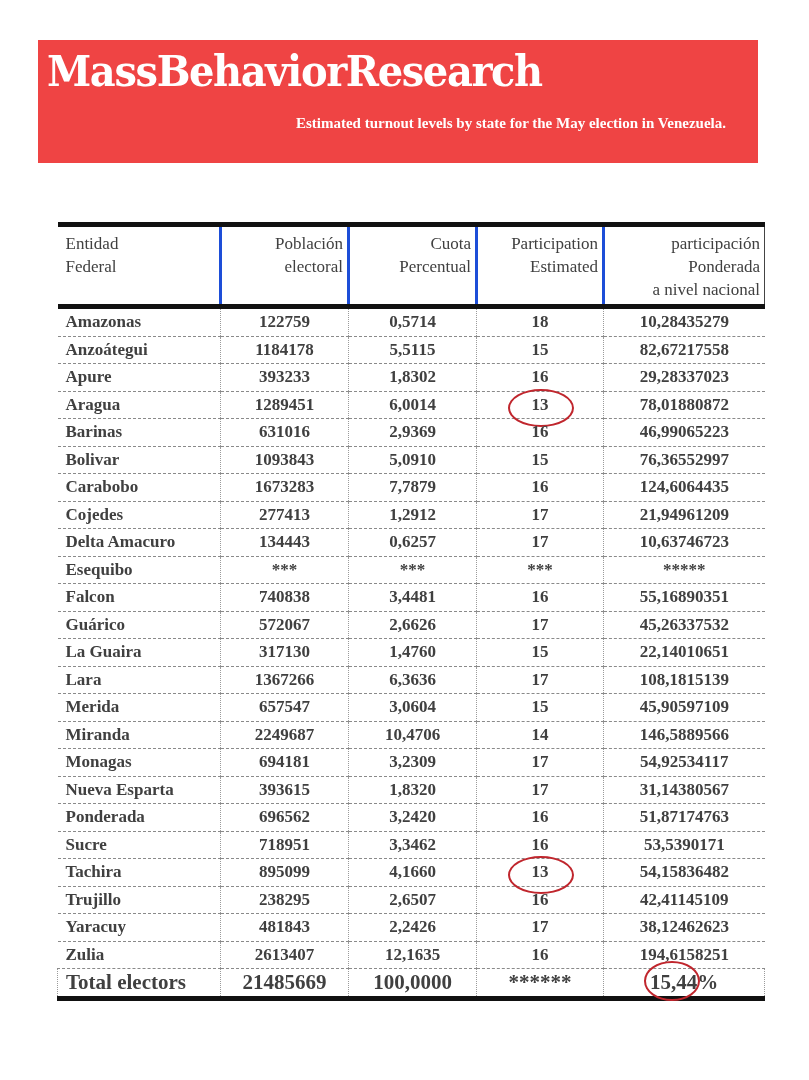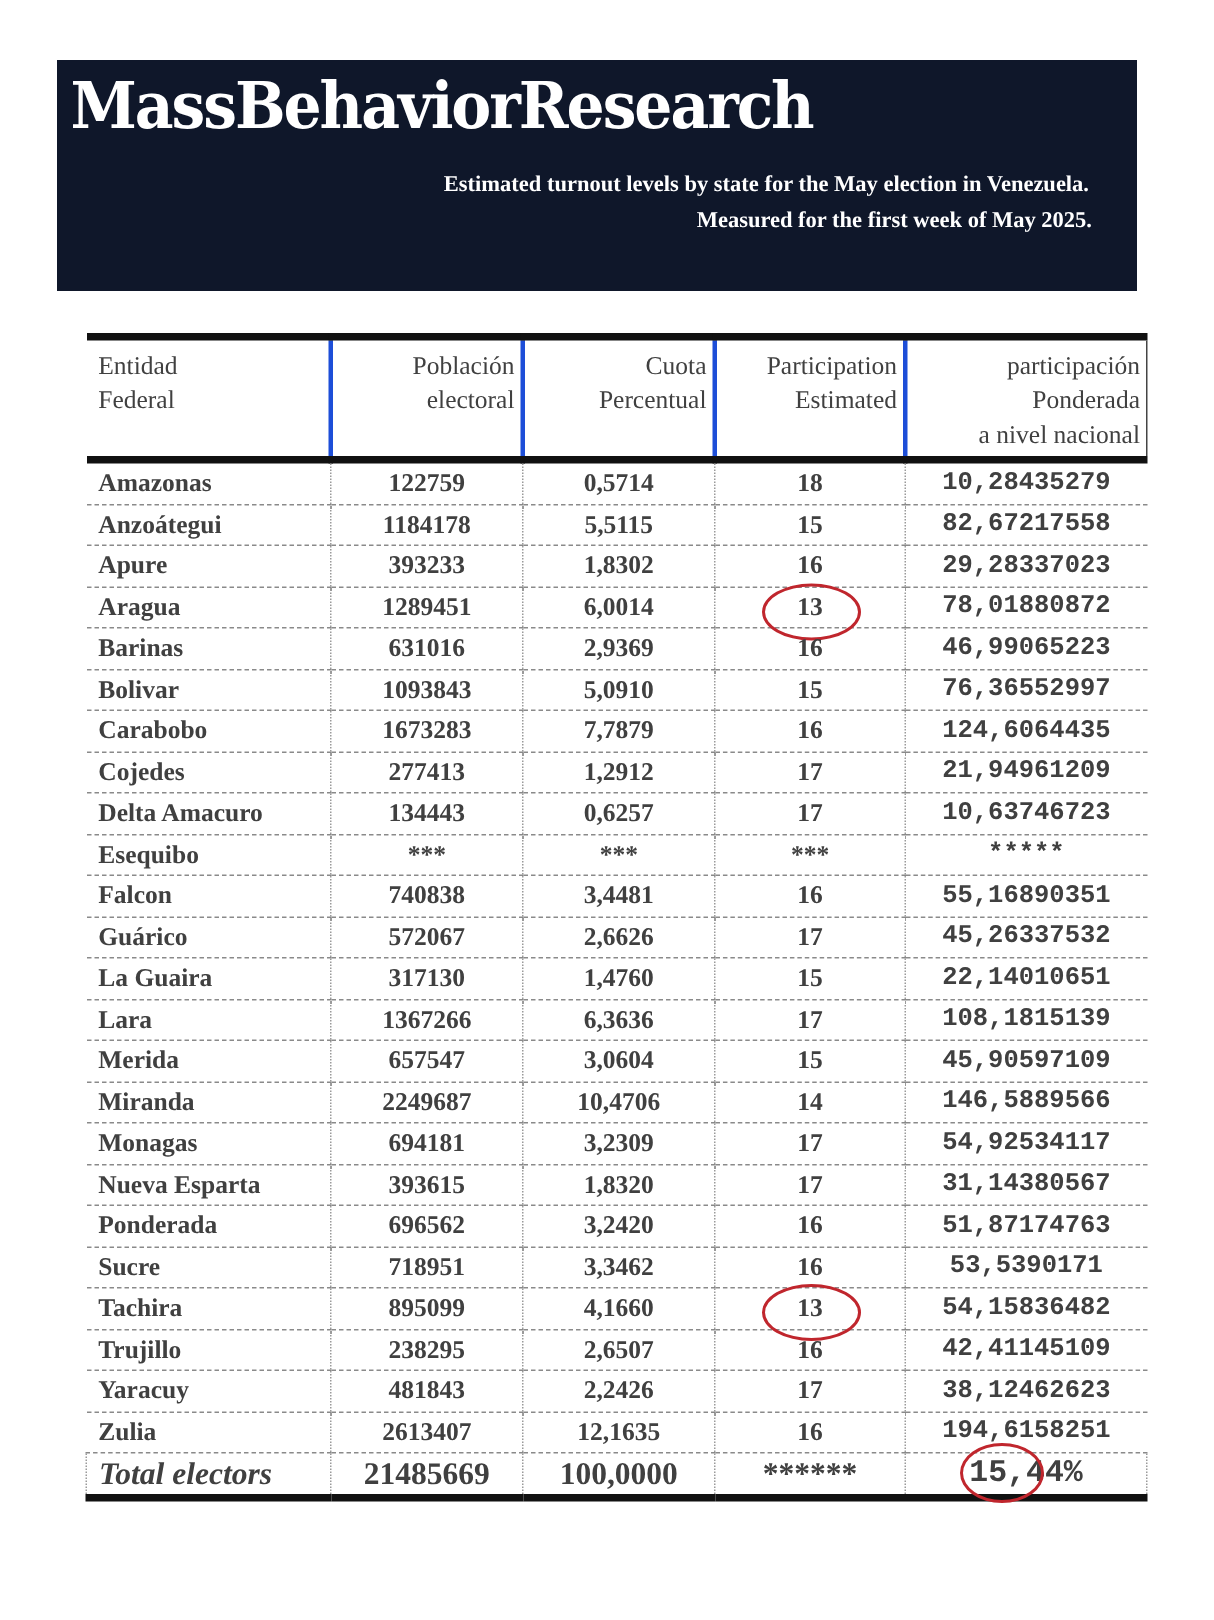--- a/index.html
+++ b/index.html
@@ -1,19 +1,19 @@
 <!DOCTYPE html>
 <html><head>
   <meta charset="utf-8">
   <style>
     html, body { margin: 0; padding: 0; background: #ffffff; }
     body { width: 809px; height: 1080px; position: relative; overflow: hidden; }
     .banner {
-      position: absolute; left: 38px; top: 40px; width: 720px; height: 154px;
-      background: #0f172a; color: #ffffff;
+      position: absolute; left: 38px; top: 40px; width: 720px; height: 123px;
+      background: #ef4444; color: #ffffff;
     }
     .banner-title {
       position: absolute; left: 9px; top: 6px;
       font-family: "DejaVu Serif", "Liberation Serif", serif;
       font-weight: bold; font-size: 43px; letter-spacing: -1.5px;
       transform: scaleX(0.93); transform-origin: left center;
       white-space: nowrap;
     }
     .banner-sub {
       position: absolute; right: 32px;
@@ -39,39 +39,38 @@
     }
     thead th:first-child { text-align: left; padding-left: 8px; border-left: none; }
     thead th:last-child { border-right: 1px solid #444; }
     tbody td {
       font-size: 17px; height: 26.5px; padding: 0 4px; text-align: center;
       border-bottom: 1px dashed #8a8a8a;
       border-left: 1px dotted #9a9a9a; border-right: 1px dotted #9a9a9a;
       white-space: nowrap;
     }
     tbody td:first-child { text-align: left; padding-left: 8px; border-left: none; }
-    tbody td:last-child { border-right: none; font-family: Liberation Mono, monospace; }
+    tbody td:last-child { border-right: none; }
     tbody tr.total td { font-size: 21px; height: 27px; border-bottom: 5px solid #111; }
-    tbody tr.total td:first-child { border-left: 1px dotted #9a9a9a; font-style: italic; }
+    tbody tr.total td:first-child { border-left: 1px dotted #9a9a9a; }
     tbody tr.total td:last-child { border-right: 1px dotted #9a9a9a; }
     .mark { position: relative; display: inline-block; }
     .ellipse {
       position: absolute; border: 2px solid #c0262d; border-radius: 50%;
       pointer-events: none;
     }
     .ellipse.e13 { left: -24px; top: -6px; width: 62px; height: 34px; }
     .ellipse.epct { left: -6px; top: -9px; width: 52px; height: 36px; }
   </style>
 </head>
 <body>
 
 <div class="banner">
   <div class="banner-title">MassBehaviorResearch</div>
   <div class="banner-sub l1">Estimated turnout levels by state for the May election in Venezuela.</div>
-  <div class="banner-sub l2">Measured for the first week of May 2025.</div>
 </div>
 
 <div class="tbl-wrap">
   <table>
     <colgroup>
         <col class="c1">
         <col class="c2">
         <col class="c3">
         <col class="c4">
         <col class="c5">

